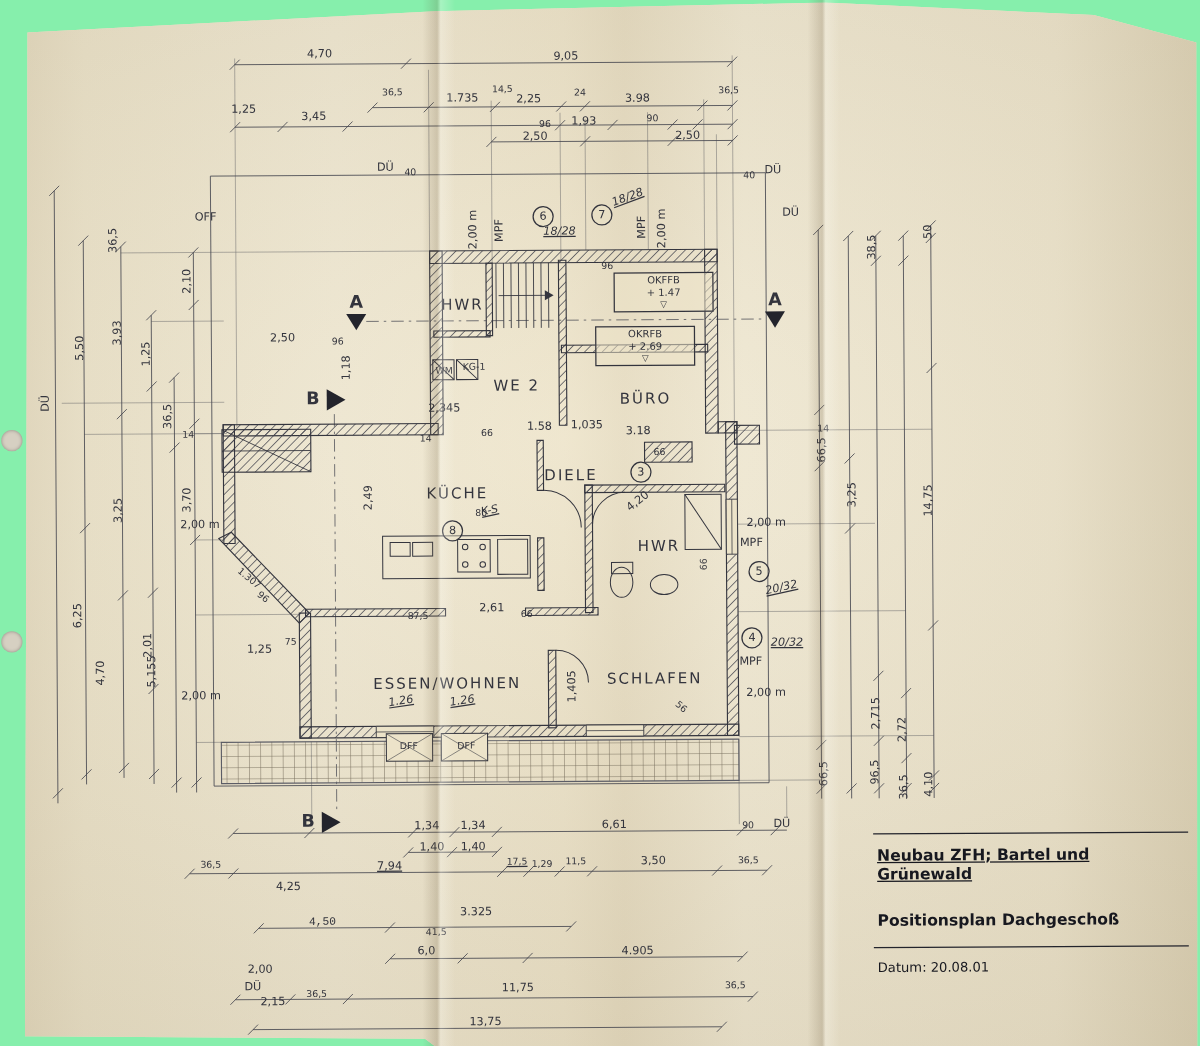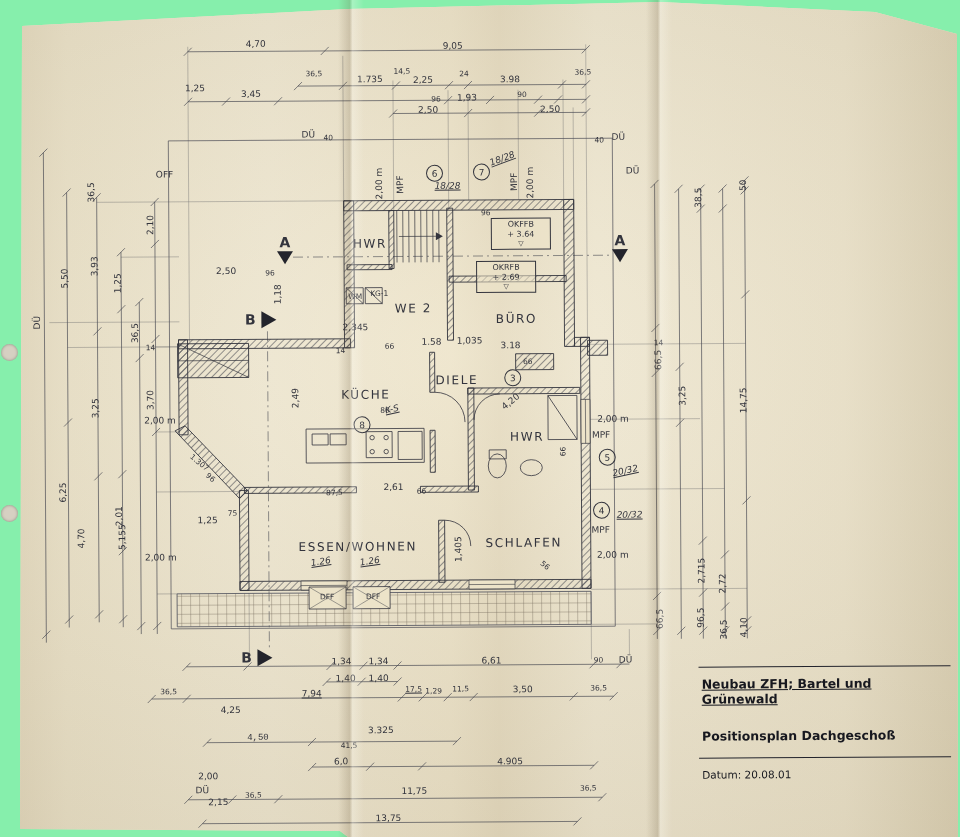--- a/index.html
+++ b/index.html
@@ -21,21 +21,21 @@
   .d{font-size:9px;}
   .s{font-size:7.5px;}
   .v{font-size:9px;}
   .r{font-size:12px;letter-spacing:1.6px;}
   .t{font-size:9px;font-style:italic;text-decoration:underline;}
   .m{font-size:14px;font-weight:bold;}
   .circ{position:absolute;width:15px;height:15px;border:1.3px solid #33343d;border-radius:50%;
         color:#33343d;font-size:9px;display:flex;align-items:center;justify-content:center;
         transform:translate(-50%,-50%);background:rgba(236,227,201,.4);}
   .levelbox{position:absolute;border:1px solid #33343d;color:#33343d;font-size:8px;text-align:center;
-        padding:1px 3px;line-height:1.3;background:rgba(236,227,201,.55);}
+        padding:1px 13px;line-height:1.3;background:rgba(236,227,201,.55);}
   .levelbox .tri{font-size:7px;line-height:1;}
   #tblock{position:absolute;left:697px;top:668px;width:252px;color:#17181f;}
   .tb-line{border-top:1.5px solid #23242c;height:0;}
   .tb1{font-weight:bold;font-size:12.5px;text-decoration:underline;margin:9px 0 0 3px;}
   .tb2{font-weight:bold;font-size:12.5px;margin:22px 0 0 3px;}
   .tb-line2{border-top:1px solid #23242c;height:0;margin-top:14px;}
   .tb3{font-size:10.5px;margin:10px 0 0 3px;}
 </style>
 </head>
 <body>
@@ -307,21 +307,21 @@
         <div class="circ" style="left: 436px; top: 173px;">6</div>
         <div class="circ" style="left: 483px; top: 172px;">7</div>
         <div class="circ" style="left: 513px; top: 378px;">3</div>
         <div class="circ" style="left: 362px; top: 424px;">8</div>
         <div class="circ" style="left: 607px; top: 458px;">5</div>
         <div class="circ" style="left: 601px; top: 511px;">4</div>
       </div>
 
     <div class="levelbox" style="left:492px;top:218px;width:52px;">
       <div><span>OKFFB</span></div>
-      <div><span>+ 3.64</span></div>
+      <div><span>+ 1.47</span></div>
       <div class="tri">▽</div>
     </div>
     <div class="levelbox" style="left:477px;top:261px;width:52px;">
       <div><span>OKRFB</span></div>
       <div><span>+ 2.69</span></div>
       <div class="tri">▽</div>
     </div>
 
     <div id="tblock">
       <div class="tb-line"></div>

